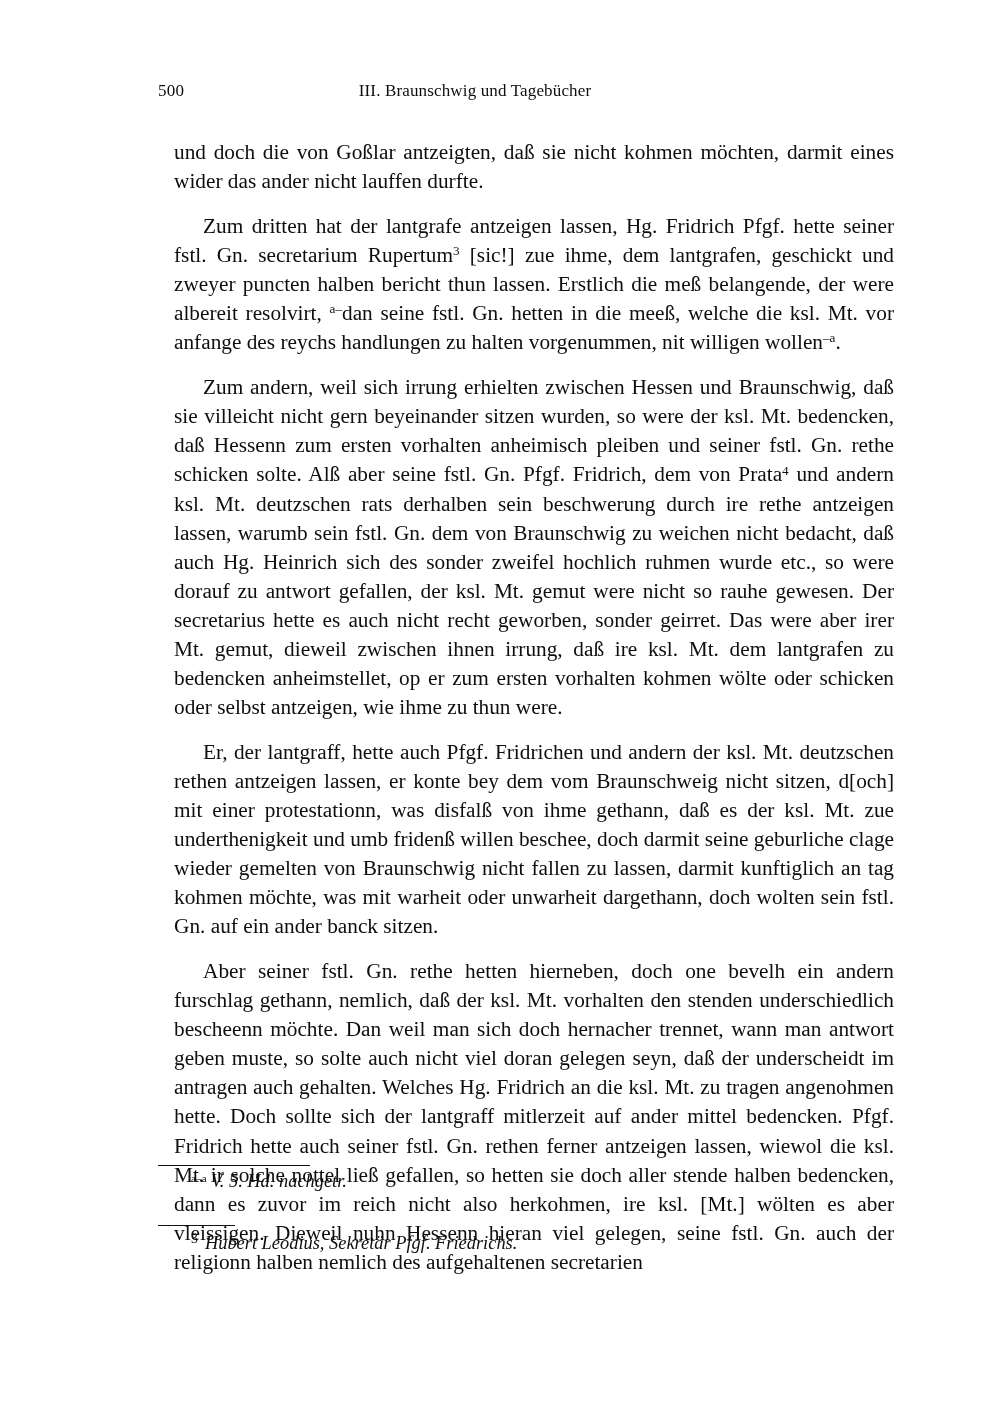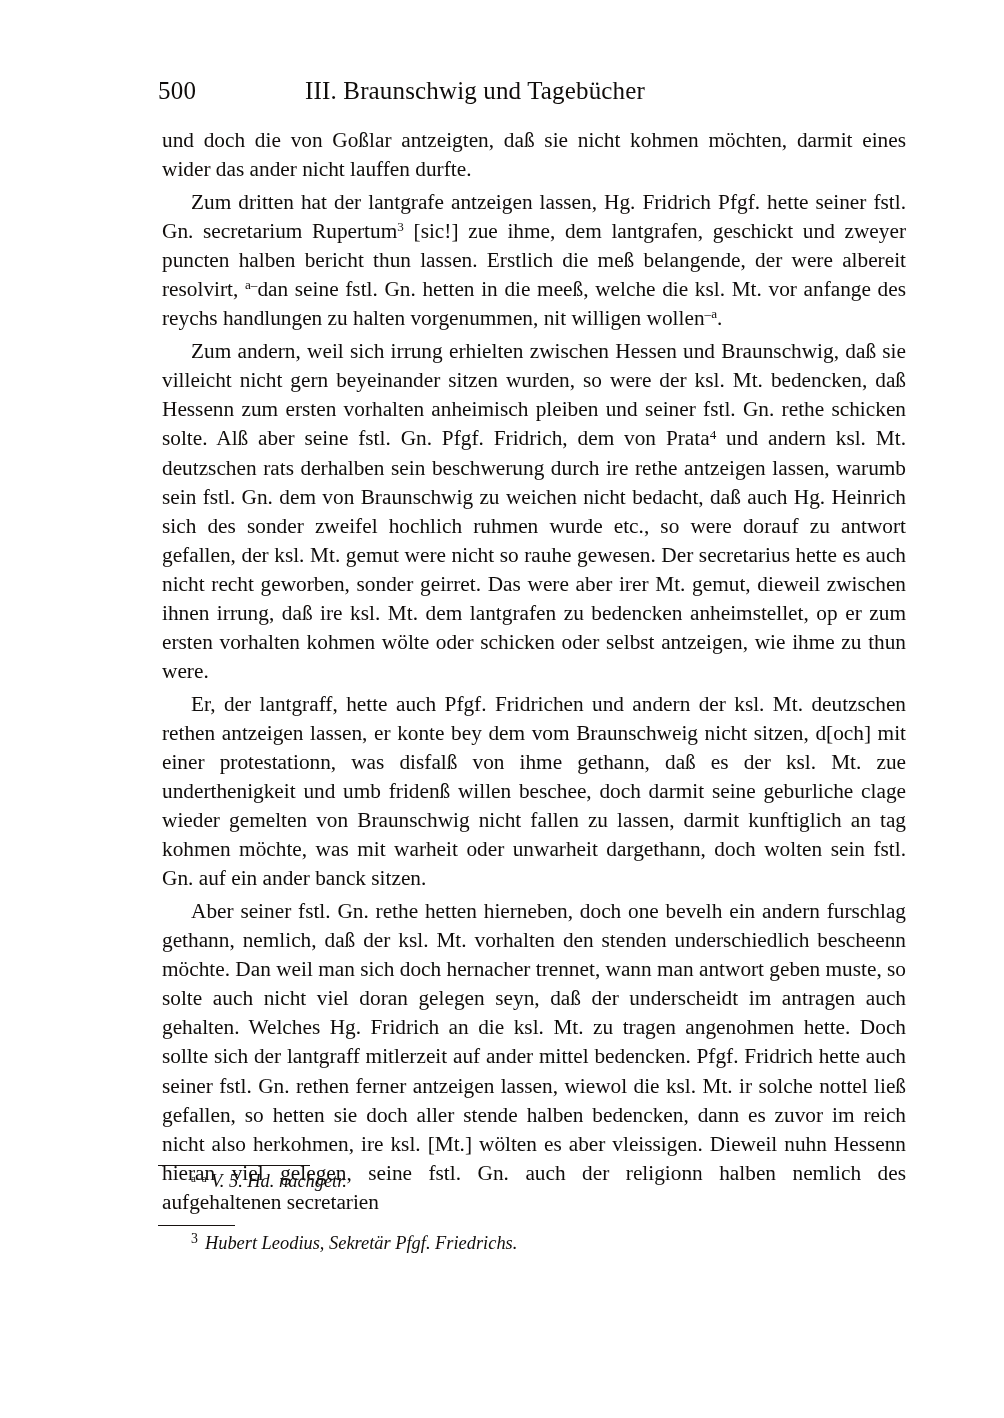--- a/index.html
+++ b/index.html
@@ -22,21 +22,21 @@
     box-sizing: border-box;
   }
 
   
   .running-head {
     position: absolute;
     left: 158px;
     top: 76px;
     width: 752px;
     height: 30px;
-    font-size: 25px;
+    font-size: 17px;
     line-height: 30px;
   }
   .folio {
     position: absolute;
     left: 0;
     top: 0;
     letter-spacing: 0.2px;
   }
   .head-title {
     position: absolute;
@@ -55,21 +55,21 @@
     left: 158px;
     top: 122px;
     width: 752px;
     font-size: 21.3px;
     line-height: 29.05px;
     text-align: justify;
     text-justify: inter-word;
     hyphens: manual;
   }
   .textblock p {
-    margin: 4px;
+    margin: 16px;
     text-indent: 0;
   }
   .textblock p.indent {
     text-indent: 29px;
   }
   
   .textblock p { text-align-last: left; }
 
   sup, sub.marker {
     font-size: 0.62em;

